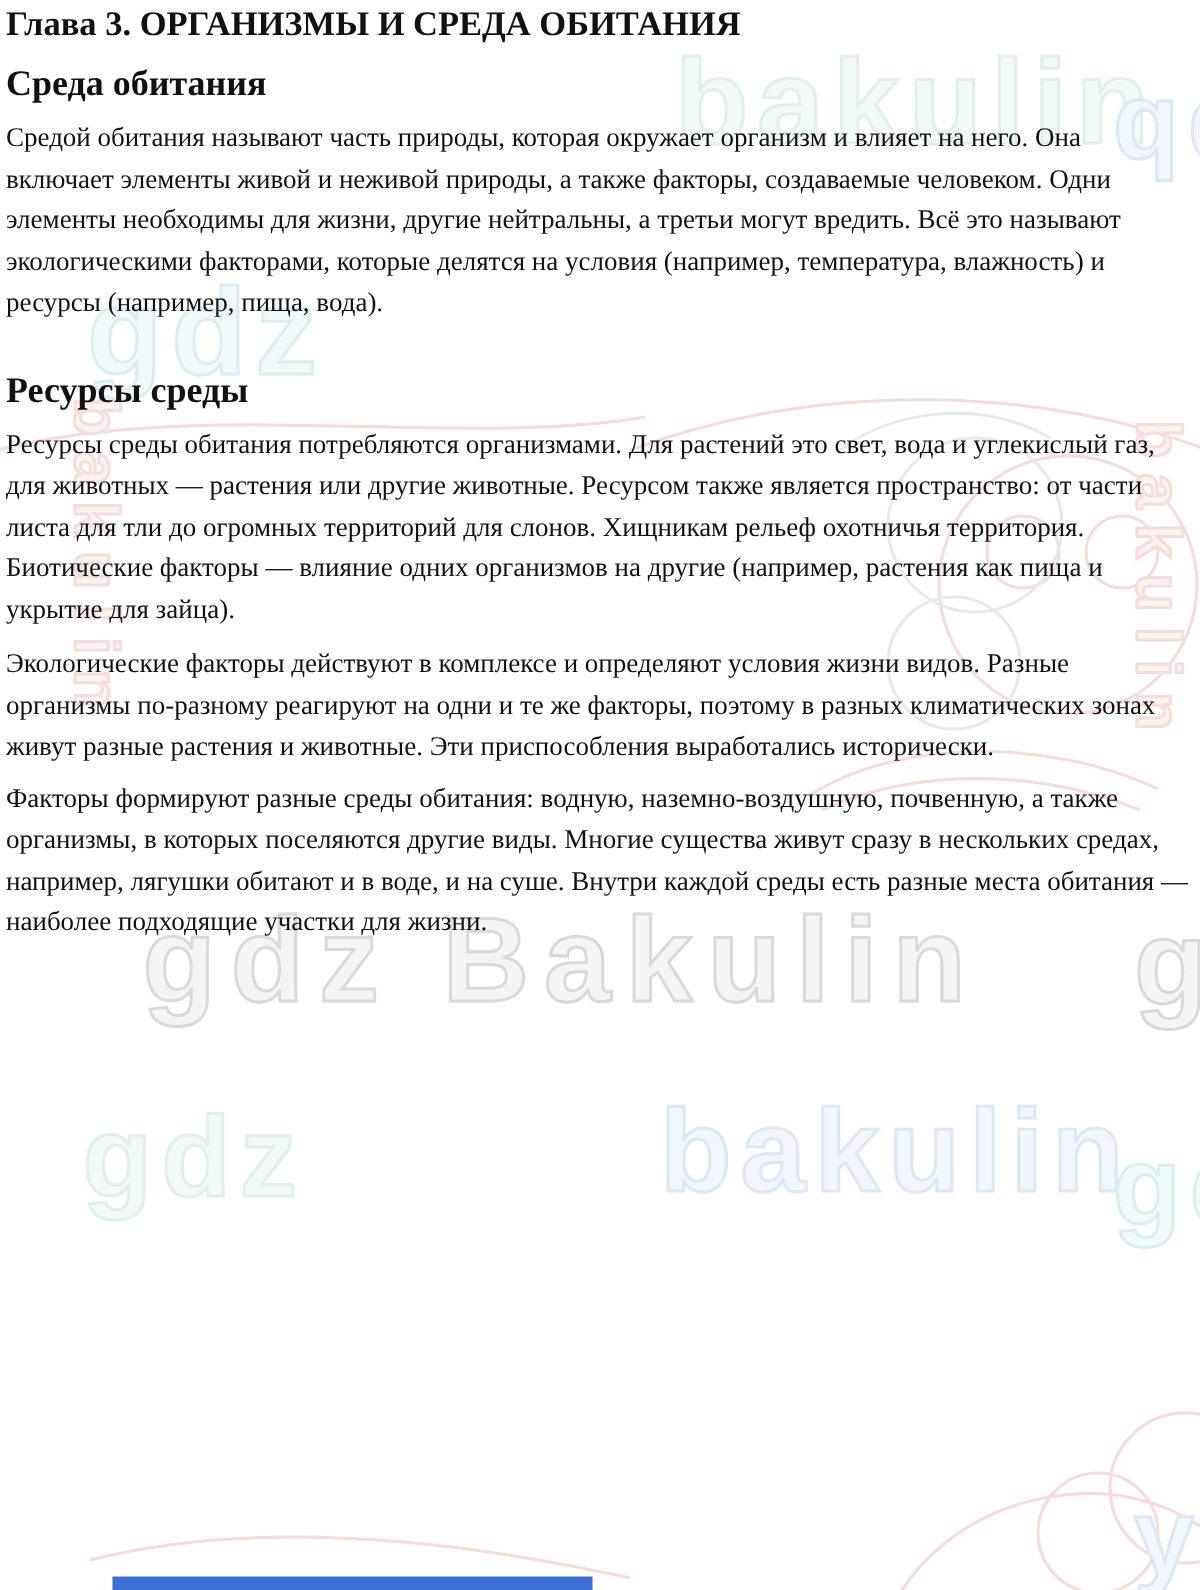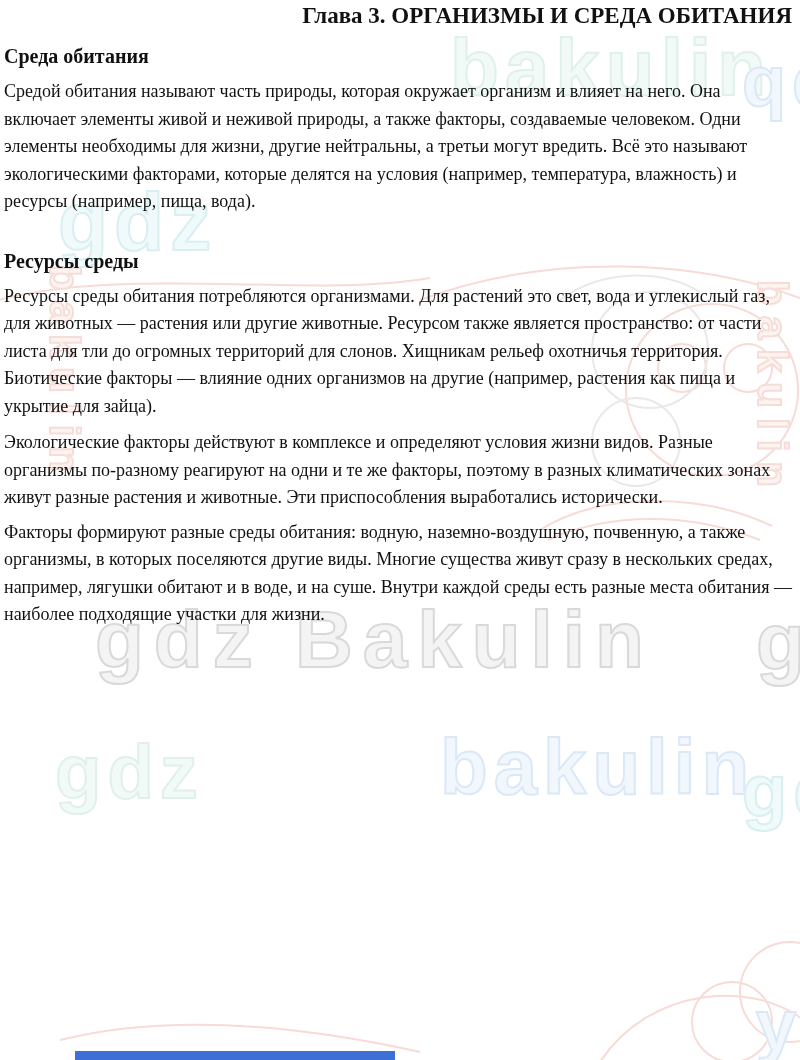--- a/index.html
+++ b/index.html
@@ -27,27 +27,27 @@
   .wm-cyan   { -webkit-text-stroke: 2px #d9eff1; color: #f0fafa; }
   .wm-gray   { -webkit-text-stroke: 2px #d9d9d9; color: #f4f4f4; }
   .wm-pink   { -webkit-text-stroke: 2px #f6ddd8; color: #fdf4f2; }
   .wm-vert   { writing-mode: vertical-rl; letter-spacing: 10px; }
   
   .content {
     position: relative; z-index: 1;
     padding: 3px 8px 0 4px;
   }
   h1 {
-    font-size: 23px; line-height: 26px; margin: 0; font-weight: bold; text-align: right;
+    font-size: 23px; line-height: 26px; margin: 0; font-weight: bold;
   }
   h2 {
     font-size: 22px; line-height: 26px; margin: 14px 0 0; font-weight: bold;
   }
   h3 {
-    font-size: 20px; line-height: 26px; margin: 32px 0 0; font-weight: bold;
+    font-size: 24px; line-height: 26px; margin: 32px 0 0; font-weight: bold;
   }
   h3.first { margin-top: 14px; }
   p.para {
     font-size: 18px; line-height: 27.5px; margin: 9px 0 0;
   }
   p.para.cont { margin-top: 0; }
   p.para.spaced { margin-top: 7px; }
   
   .bottom-bar {
     position: absolute; z-index: 2;

